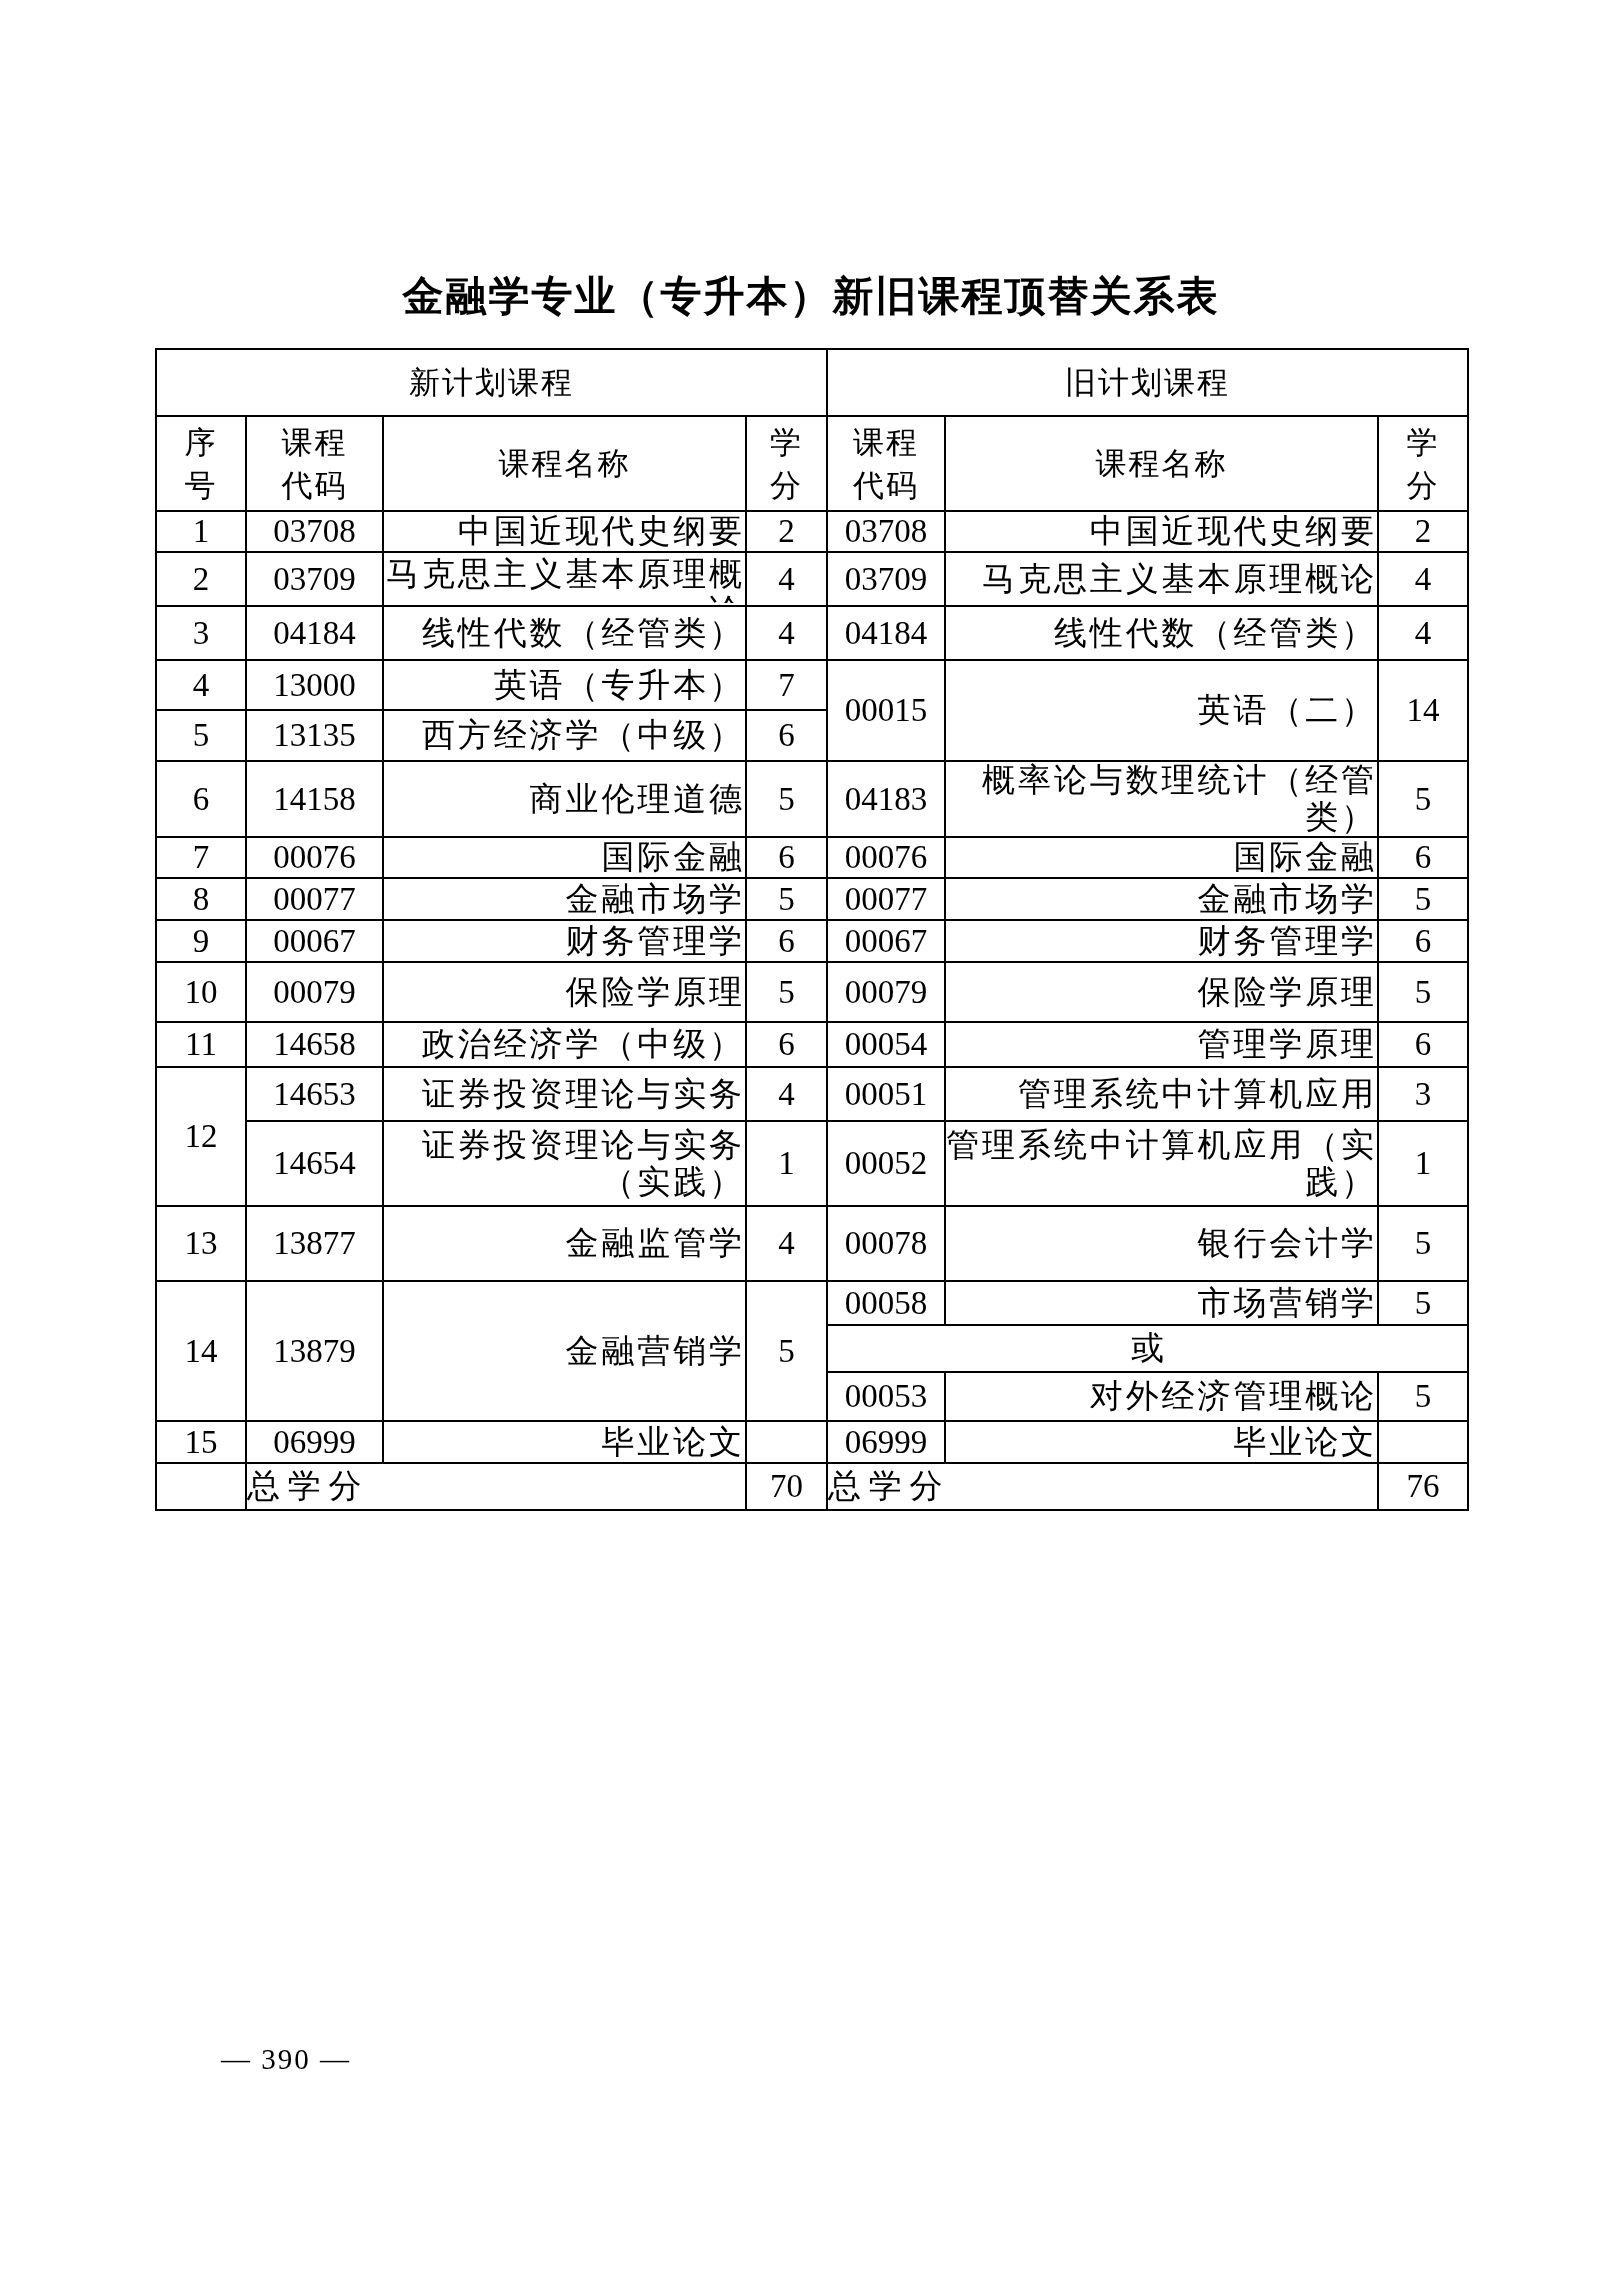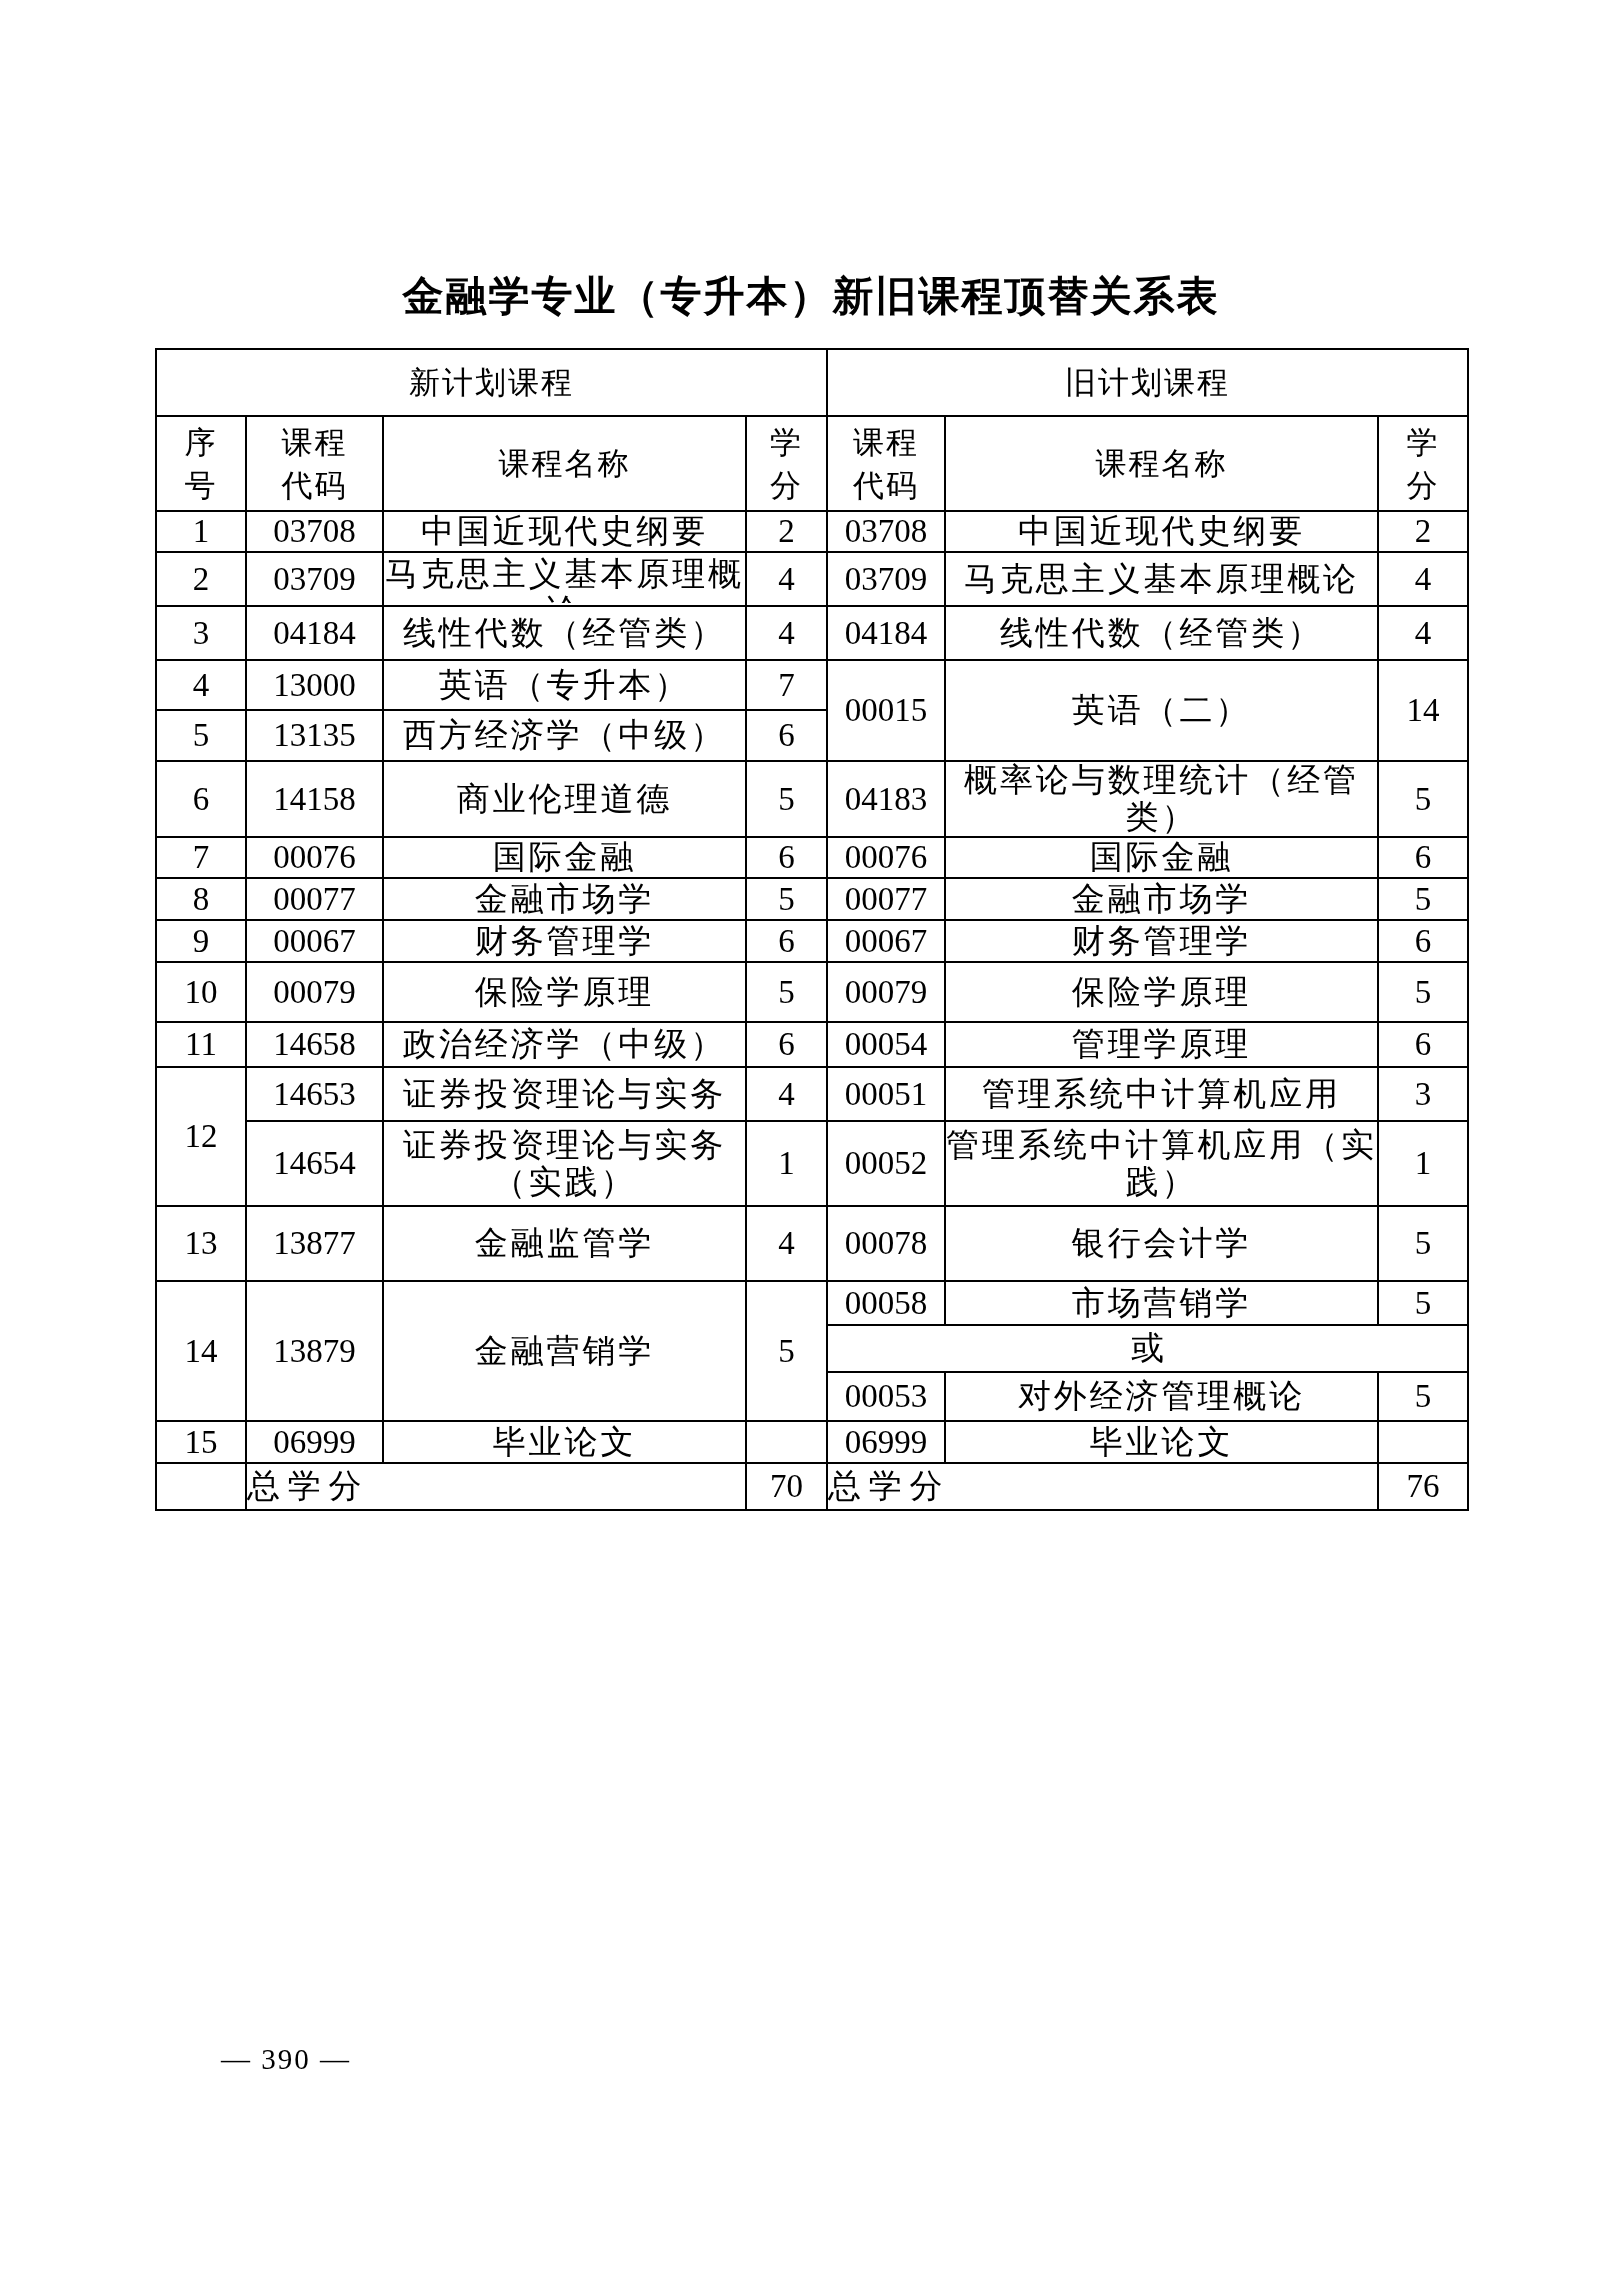--- a/index.html
+++ b/index.html
@@ -27,21 +27,21 @@
   table.course-table { border:2.9px solid #000; }
   td.hd {
     font-family:"Liberation Sans","DejaVu Sans",sans-serif;
     font-weight:400; font-size:31px; text-align:center;
     letter-spacing:2px; line-height:43px;
   }
   .hd .stack1 { width:43px; margin:0 auto; word-break:break-all; }
   .hd .stack2 { width:82px; margin:0 auto; word-break:break-all; }
   td.c  { text-align:center; }
   td.nm {
-    text-align:center; padding:2px 7.8px 2px 13.7px;
+    text-align:right; padding:2px 7.8px 2px 13.7px;
     letter-spacing:2.9px; line-height:37px; word-break:break-all;margin-top:8px;
   }
   .clip { height:47px; overflow:hidden; line-height:37px; }
   td.db { border-bottom:2px dashed #333; }
   td.dt { border-top:2px dashed #333; }
   td.total-lbl { text-align:left; letter-spacing:7.8px; }
   td.or-cell { text-align:center; letter-spacing:0; }
   .page-number {
     position:absolute; left:221px; top:2043px;
     font-size:29px; letter-spacing:2px;

